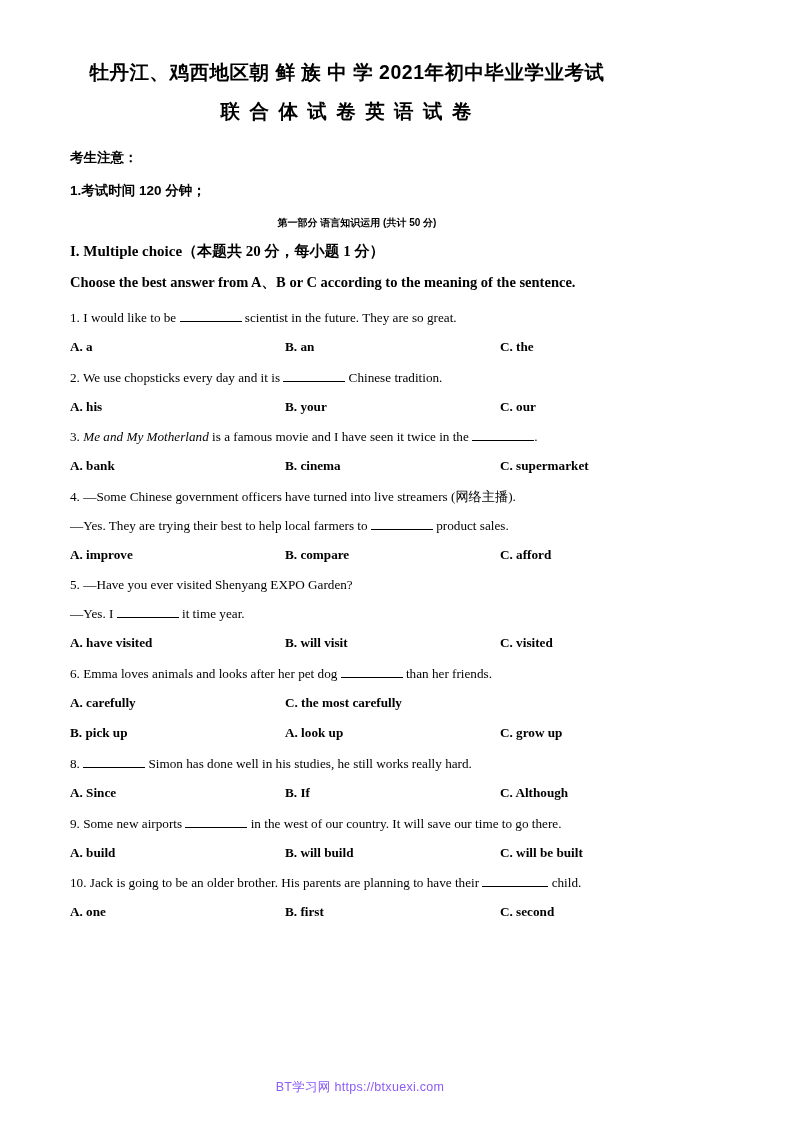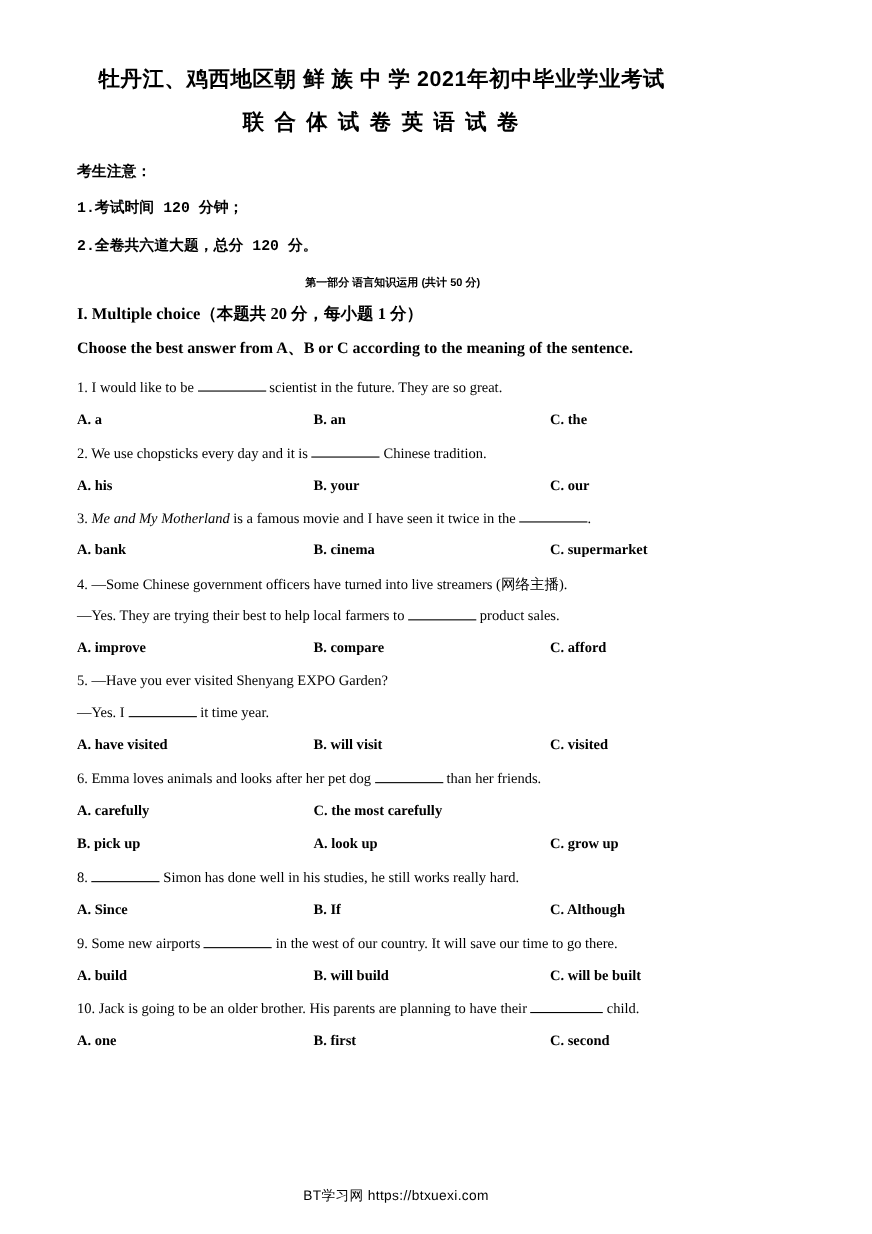--- a/index.html
+++ b/index.html
@@ -34,21 +34,21 @@
     margin-top: 6px;
   }
   .title-line-2 {
     margin-top: 10px;
     letter-spacing: 2px;
   }
   .notice-block {
     margin-top: 22px;
   }
   .notice-line {
-    font-family: Liberation Mono, monospace;
+    font-family: Liberation Sans, sans-serif;
     font-weight: bold;
     font-size: 13.5px;
     margin-bottom: 15px;
     line-height: 1.4;
   }
   .part-heading {
     text-align: center;
     font-family: "Liberation Sans", sans-serif;
     font-weight: bold;
     font-size: 10px;
@@ -106,36 +106,35 @@
     width: auto;
   }
   .footer {
     position: absolute;
     left: 0;
     right: 0;
     bottom: 26px;
     text-align: center;
     font-family: "Liberation Sans", sans-serif;
     font-size: 12.5px;
-    color: #000000;
+    color: #8b5cf6;
     letter-spacing: 0.3px;
   }
 </style>
 </head>
 <body>
 
 <div class="page">
 
   <div class="title-line title-line-1">牡丹江、鸡西地区朝 鲜 族 中 学 2021年初中毕业学业考试</div>
   <div class="title-line title-line-2">联 合 体 试 卷 英    语  试  卷</div>
 
   <div class="notice-block">
     <div class="notice-line">考生注意：</div>
     <div class="notice-line">1.考试时间 120 分钟；</div>
-    <div class="notice-line">2.全卷共六道大题，总分 120 分。</div>
   </div>
 
   <div class="part-heading">第一部分   语言知识运用 (共计 50 分)</div>
 
   <div class="section-heading">I. Multiple choice（本题共 20 分，每小题 1 分）</div>
   <div class="section-instruction">Choose the best answer from A、B or C according to the meaning of the sentence.</div>
 
   <div class="question">
     <div class="q-stem"><span>1. I would like to be </span><span class="blank"></span><span> scientist in the future. They are so great.</span></div>
     <div class="options">

